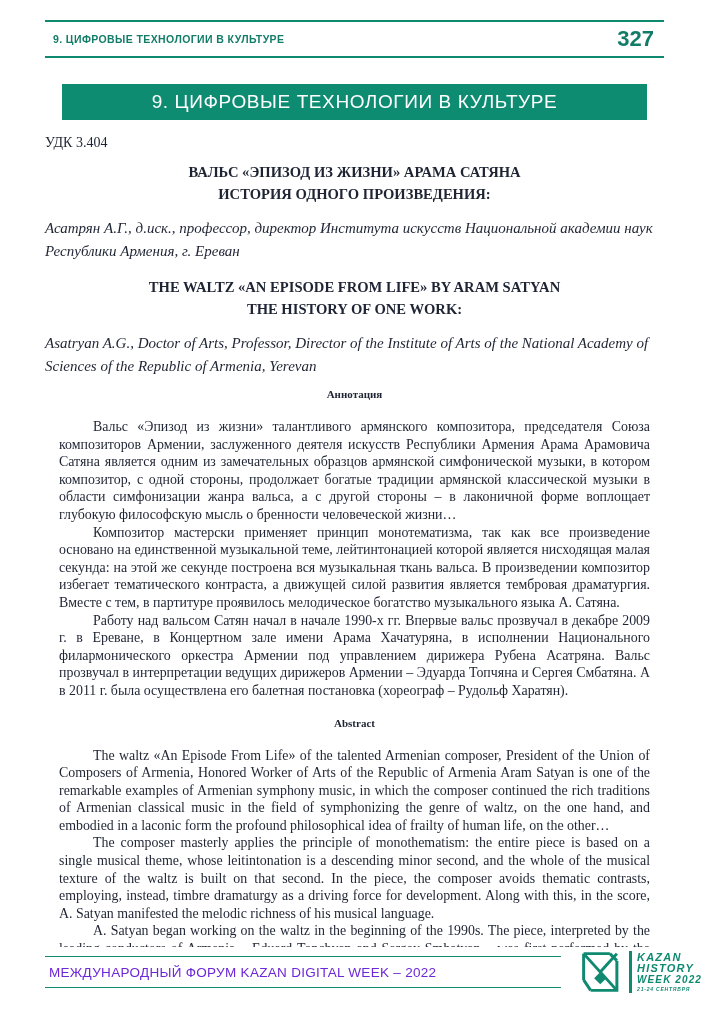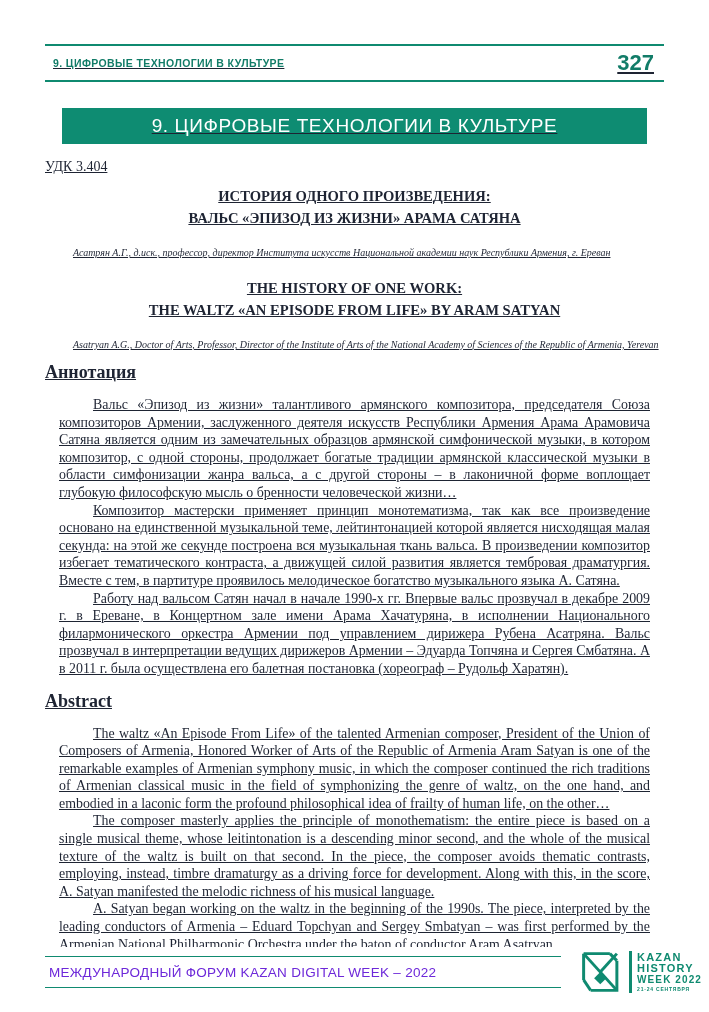--- a/index.html
+++ b/index.html
@@ -1,21 +1,21 @@
 <!DOCTYPE html>
 <html><head>
 <meta charset="utf-8">
 <style>
   html,body{margin:0;padding:0;background:#ffffff;}
   body{
     width:709px;height:1012px;overflow:hidden;position:relative;
     font-family:"Liberation Serif","DejaVu Serif",serif;
     color:#1e2433;
   }
-  .page{padding:44px 45px 0 45px;box-sizing:border-box;text-decoration:underline;}
+  .page{padding:20px 45px 0 45px;box-sizing:border-box;}
 
   
   .running-header{
     display:flex;align-items:center;justify-content:space-between;
     border-top:2px solid #0f8a70;border-bottom:2px solid #0f8a70;
     padding:4px 10px 4px 8px;height:26px;box-sizing:content-box;
   }
   .running-header .section-label{
     font-family:"Liberation Sans","DejaVu Sans",sans-serif;
     font-size:10.5px;font-weight:600;color:#127c68;letter-spacing:.4px;
@@ -35,47 +35,47 @@
 
   .udc{margin-top:14px;font-size:14px;line-height:18px;}
 
   .article-title{
     margin-top:9px;text-align:center;font-weight:700;
     font-size:14.6px;line-height:22px;
   }
   .article-title span{display:block;}
 
   .author{
-    margin-top:12px;font-style:italic;font-size:10px;line-height:23px;margin-left:28px;
+    margin-top:12px;font-style:italic;font-size:15px;line-height:23px;
   }
 
   .center-heading{
-    margin-top:7px;text-align:left;font-weight:700;
-    font-size:18px;line-height:19px;
+    margin-top:7px;text-align:center;font-weight:700;
+    font-size:11px;line-height:19px;
   }
   .paras{margin:14px;}
   .paras .para{
     margin:0;text-align:justify;text-indent:34px;
     font-size:13.9px;line-height:17.6px;
   }
 
   
   .footer{
     position:absolute;left:45px;right:7px;bottom:15px;
     display:flex;align-items:center;background:#ffffff;
   }
   .footer-rule-block{
     flex:1;border-top:1.5px solid #0f8a70;border-bottom:1.5px solid #0f8a70;
     padding:6px 0 6px 4px;margin-right:20px;
   }
   .footer-forum-label{
     font-family:"Liberation Sans","DejaVu Sans",sans-serif;
     font-size:13.5px;font-weight:500;color:#6d28d9;letter-spacing:.3px;
   }
-  .kdw-logo{display:flex;align-items:center;height:50px;}
+  .kdw-logo{display:flex;align-items:center;height:50px;font-style:italic;}
   .kdw-mark{width:42px;height:42px;display:block;}
   .kdw-divider{width:3px;height:42px;background:#0f8a70;margin:0 5px 0 6px;}
   .kdw-text{display:flex;flex-direction:column;justify-content:center;line-height:1;}
   .kdw-text .l1,.kdw-text .l2{
     font-family:"Liberation Sans","DejaVu Sans",sans-serif;
     font-size:11px;font-weight:700;color:#0f8a70;letter-spacing:1.2px;
   }
   .kdw-text .l3{
     font-family:"Liberation Sans","DejaVu Sans",sans-serif;
     font-size:10px;font-weight:700;color:#0f8a70;letter-spacing:1.1px;margin-top:1px;
@@ -95,29 +95,29 @@
     <span class="page-number">327</span>
   </div>
 
   <div class="section-banner">
     <span>9. ЦИФРОВЫЕ ТЕХНОЛОГИИ В КУЛЬТУРЕ</span>
   </div>
 
   <div class="udc">УДК 3.404</div>
 
   <div class="article-title">
+    <span>ВАЛЬС «ЭПИЗОД ИЗ ЖИЗНИ» АРАМА САТЯНА</span>
     <span>ИСТОРИЯ ОДНОГО ПРОИЗВЕДЕНИЯ:</span>
-    <span>ВАЛЬС «ЭПИЗОД ИЗ ЖИЗНИ» АРАМА САТЯНА</span>
   </div>
 
   <div class="author">Асатрян А.Г., д.иск., профессор, директор Института искусств Национальной академии наук Республики Армения, г. Ереван</div>
 
   <div class="article-title" style="margin-top:13px;">
+    <span>THE WALTZ «AN EPISODE FROM LIFE» BY ARAM SATYAN</span>
     <span>THE HISTORY OF ONE WORK:</span>
-    <span>THE WALTZ «AN EPISODE FROM LIFE» BY ARAM SATYAN</span>
   </div>
 
   <div class="author">Asatryan A.G., Doctor of Arts, Professor, Director of the Institute of Arts of the National Academy of Sciences of the Republic of Armenia, Yerevan</div>
 
   <div class="center-heading">Аннотация</div>
   <div class="paras">
       <p class="para">Вальс «Эпизод из жизни» талантливого армянского композитора, председателя Союза композиторов Армении, заслуженного деятеля искусств Республики Армения Арама Арамовича Сатяна является одним из замечательных образцов армянской симфонической музыки, в котором композитор, с одной стороны, продолжает богатые традиции армянской классической музыки в области симфонизации жанра вальса, а с другой стороны – в лаконичной форме воплощает глубокую философскую мысль о бренности человеческой жизни…</p>
       <p class="para">Композитор мастерски применяет принцип монотематизма, так как все произведение основано на единственной музыкальной теме, лейтинтонацией которой является нисходящая малая секунда: на этой же секунде построена вся музыкальная ткань вальса. В произведении композитор избегает тематического контраста, а движущей силой развития является тембровая драматургия. Вместе с тем, в партитуре проявилось мелодическое богатство музыкального языка А. Сатяна.</p>
       <p class="para">Работу над вальсом Сатян начал в начале 1990-х гг. Впервые вальс прозвучал в декабре 2009 г. в Ереване, в Концертном зале имени Арама Хачатуряна, в исполнении Национального филармонического оркестра Армении под управлением дирижера Рубена Асатряна. Вальс прозвучал в интерпретации ведущих дирижеров Армении – Эдуарда Топчяна и Сергея Смбатяна. А в 2011 г. была осуществлена его балетная постановка (хореограф – Рудольф Харатян).</p>
     </div>

